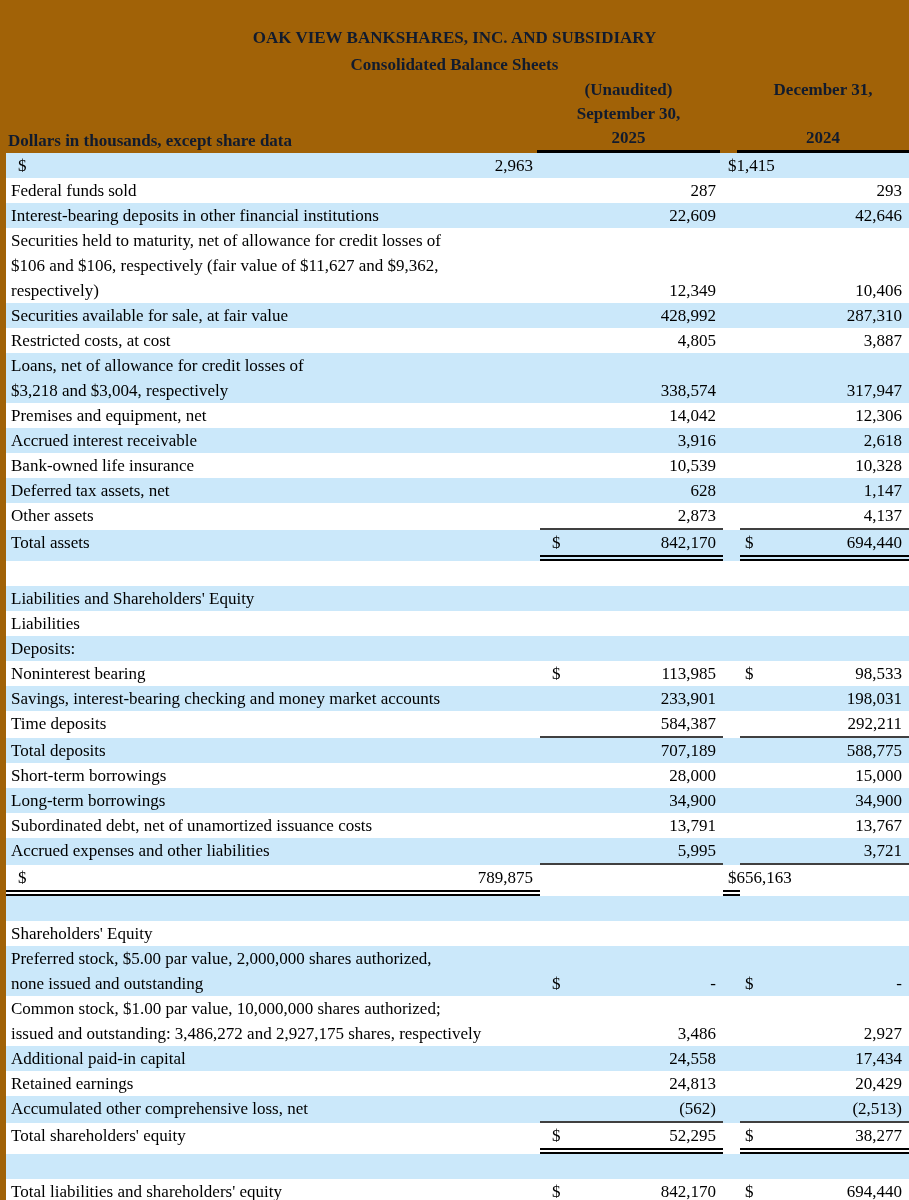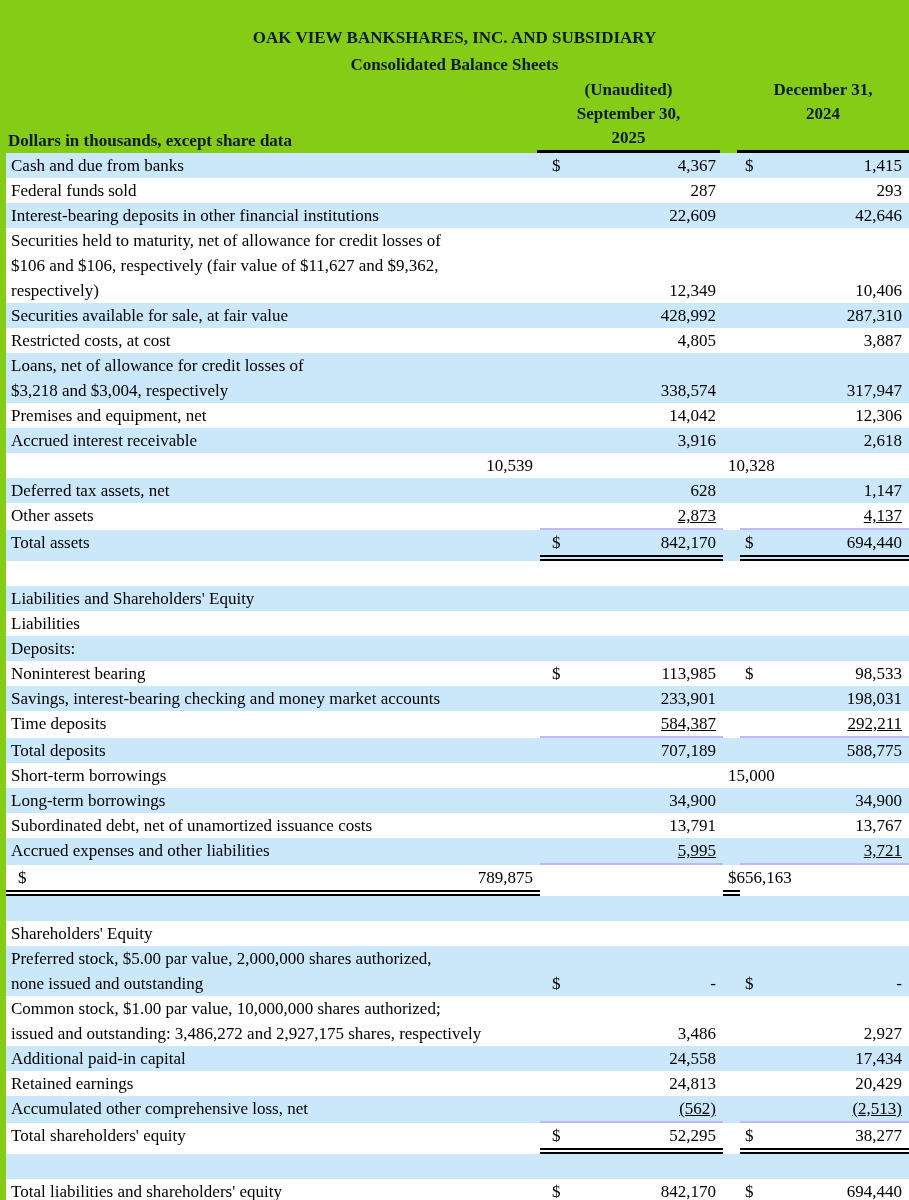--- a/index.html
+++ b/index.html
@@ -1,60 +1,60 @@
 <!DOCTYPE html>
 <html><head>
 <meta charset="utf-8">
 <style>
   html, body { margin:0; padding:0; background:#000; }
   body {
     width:909px; height:1200px; overflow:hidden;
     font-family:"Liberation Serif","DejaVu Serif",serif;
     color:#000;
   }
-  .canvas { position:relative; width:909px; height:1200px; background:#84cc16; }
+  .canvas { position:relative; width:909px; height:1200px; background:#a16207; }
 
   
   .doc-header { color:#111b2e; }
   .titles { padding-top:24px; height:54px; text-align:center; }
   .titles .t { line-height:27px; font-size:17px; font-weight:bold; }
 
   .grid {
     display:grid;
     grid-template-columns:534px 183px 17px 172px;
     margin-left:3px; width:906px;
   }
   .hdr-grid { height:75px; font-size:17px; font-weight:bold; }
   .hdr-note {
     display:flex; flex-direction:column; justify-content:flex-end;
     padding-left:5px; line-height:25px;
   }
   .hdr-col {
-    display:flex; flex-direction:column; justify-content:flex-start;
+    display:flex; flex-direction:column; justify-content:space-between;
     text-align:center; line-height:24px;
     border-bottom:3px solid #000; box-sizing:border-box;
   }
 
   
   .table { margin-left:3px; width:906px; font-size:17px; }
   .row { min-height:25px; line-height:25px; }
   .row.hl   { background:#cbe8fa; }
   .row.plain{ background:#ffffff; }
   .cell { box-sizing:border-box; }
   .label { padding-left:5px; white-space:pre-line; }
   .row.b .label { font-weight:normal; }
   .num { display:flex; align-items:flex-end; }
   .c1 .dollar { padding-left:12px; }
   .c2 .dollar { padding-left:5px; }
   .dollar { margin-right:auto; }
   .c1 .val { padding-right:7px; }
   .c2 .val { padding-right:10px; }
   .val { text-align:right; }
   
-  .row.ru .c1, .row.ru .c2 { border-bottom:2px solid #c4b5fd;text-decoration:underline; }
+  .row.ru .c1, .row.ru .c2 { border-bottom:2px solid #404040; }
   
   .row.dbl .c1, .row.dbl .c2 { border-bottom:6px double #000; }
 </style>
 </head>
 <body>
 
 <div class="canvas">
 
   <div class="doc-header">
     <div class="titles">
@@ -72,24 +72,23 @@
       <div class="hdr-col">
         <div>December 31,</div>
         <div>2024</div>
       </div>
     </div>
   </div>
 
   <div class="table">
 
     <div class="grid row hl">
-      <div class="cell label">Cash and due from banks</div>
-      <div class="cell num c1">
-          <span class="dollar">$</span>
-          <span class="val">4,367</span>
+      <div class="cell num c1">
+          <span class="dollar">$</span>
+          <span class="val">2,963</span>
         </div>
       <div class="cell"></div>
       <div class="cell num c2">
           <span class="dollar">$</span>
           <span class="val">1,415</span>
         </div>
     </div>
 
     <div class="grid row plain">
       <div class="cell label">Federal funds sold</div>
@@ -192,20 +191,21 @@
           <span class="val">3,916</span>
         </div>
       <div class="cell"></div>
       <div class="cell num c2">
           <span class="dollar"></span>
           <span class="val">2,618</span>
         </div>
     </div>
 
     <div class="grid row plain">
+      <div class="cell label">Bank-owned life insurance</div>
       <div class="cell num c1">
           <span class="dollar"></span>
           <span class="val">10,539</span>
         </div>
       <div class="cell"></div>
       <div class="cell num c2">
           <span class="dollar"></span>
           <span class="val">10,328</span>
         </div>
     </div>
@@ -324,20 +324,24 @@
         </div>
       <div class="cell"></div>
       <div class="cell num c2">
           <span class="dollar"></span>
           <span class="val">588,775</span>
         </div>
     </div>
 
     <div class="grid row plain">
       <div class="cell label">Short-term borrowings</div>
+      <div class="cell num c1">
+          <span class="dollar"></span>
+          <span class="val">28,000</span>
+        </div>
       <div class="cell"></div>
       <div class="cell num c2">
           <span class="dollar"></span>
           <span class="val">15,000</span>
         </div>
     </div>
 
     <div class="grid row hl">
       <div class="cell label">Long-term borrowings</div>
       <div class="cell num c1">

